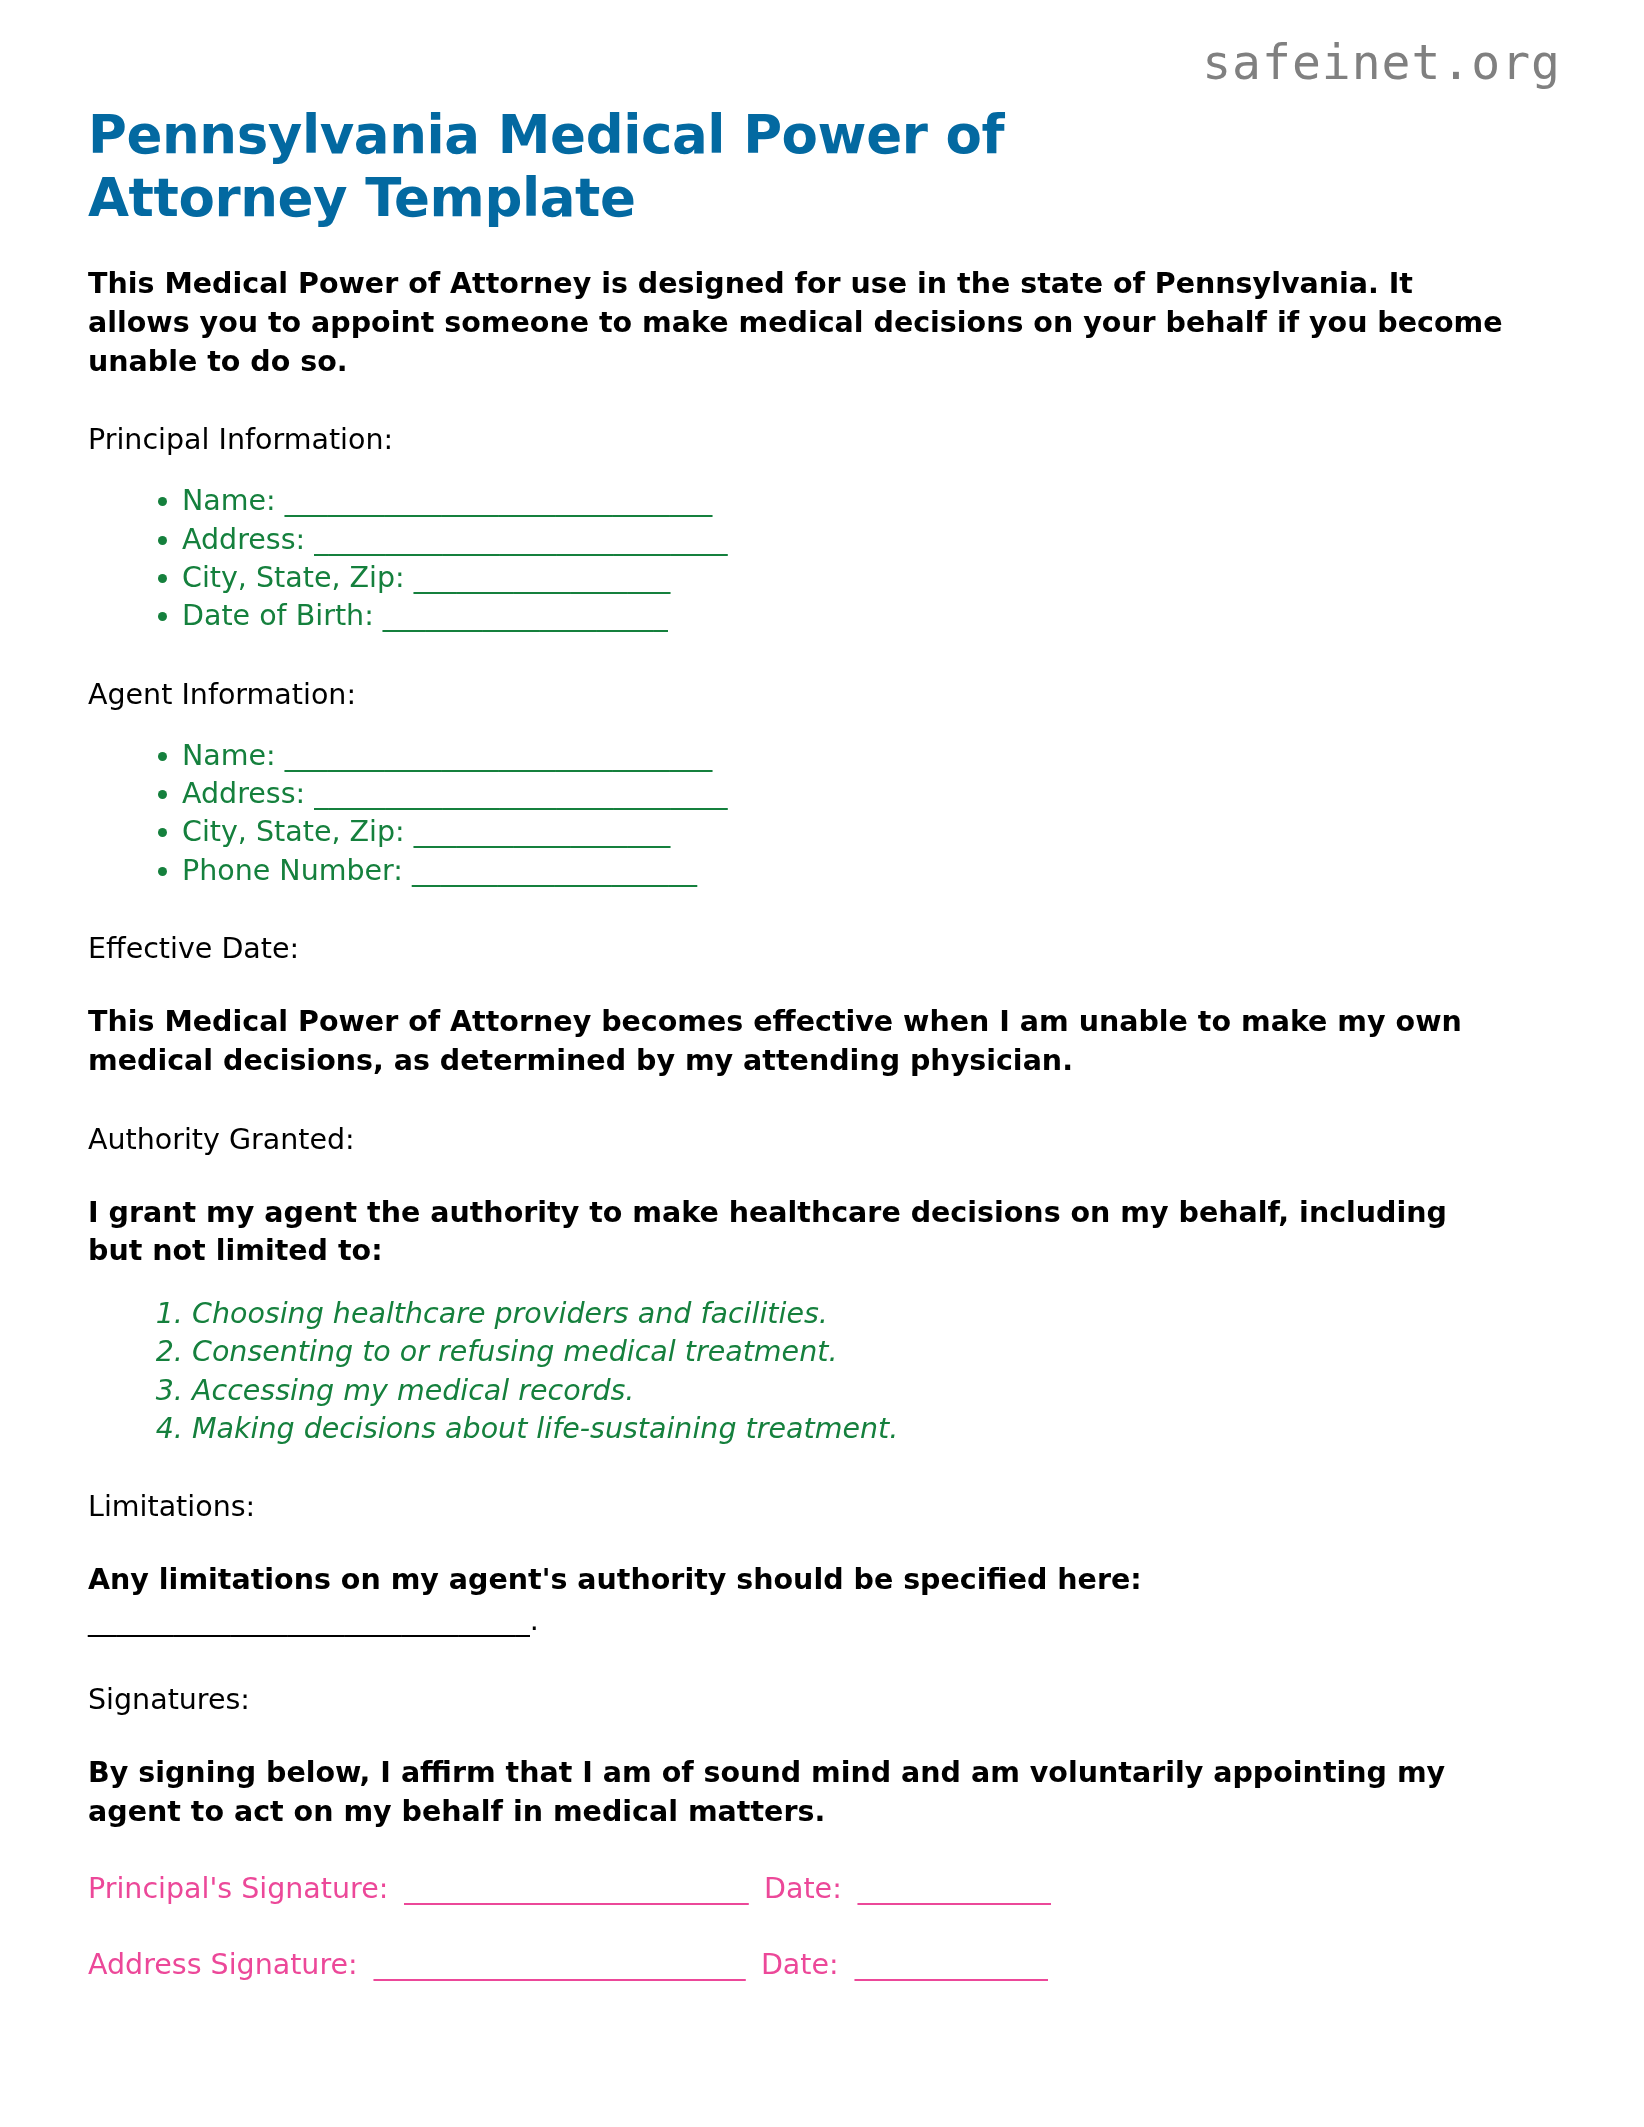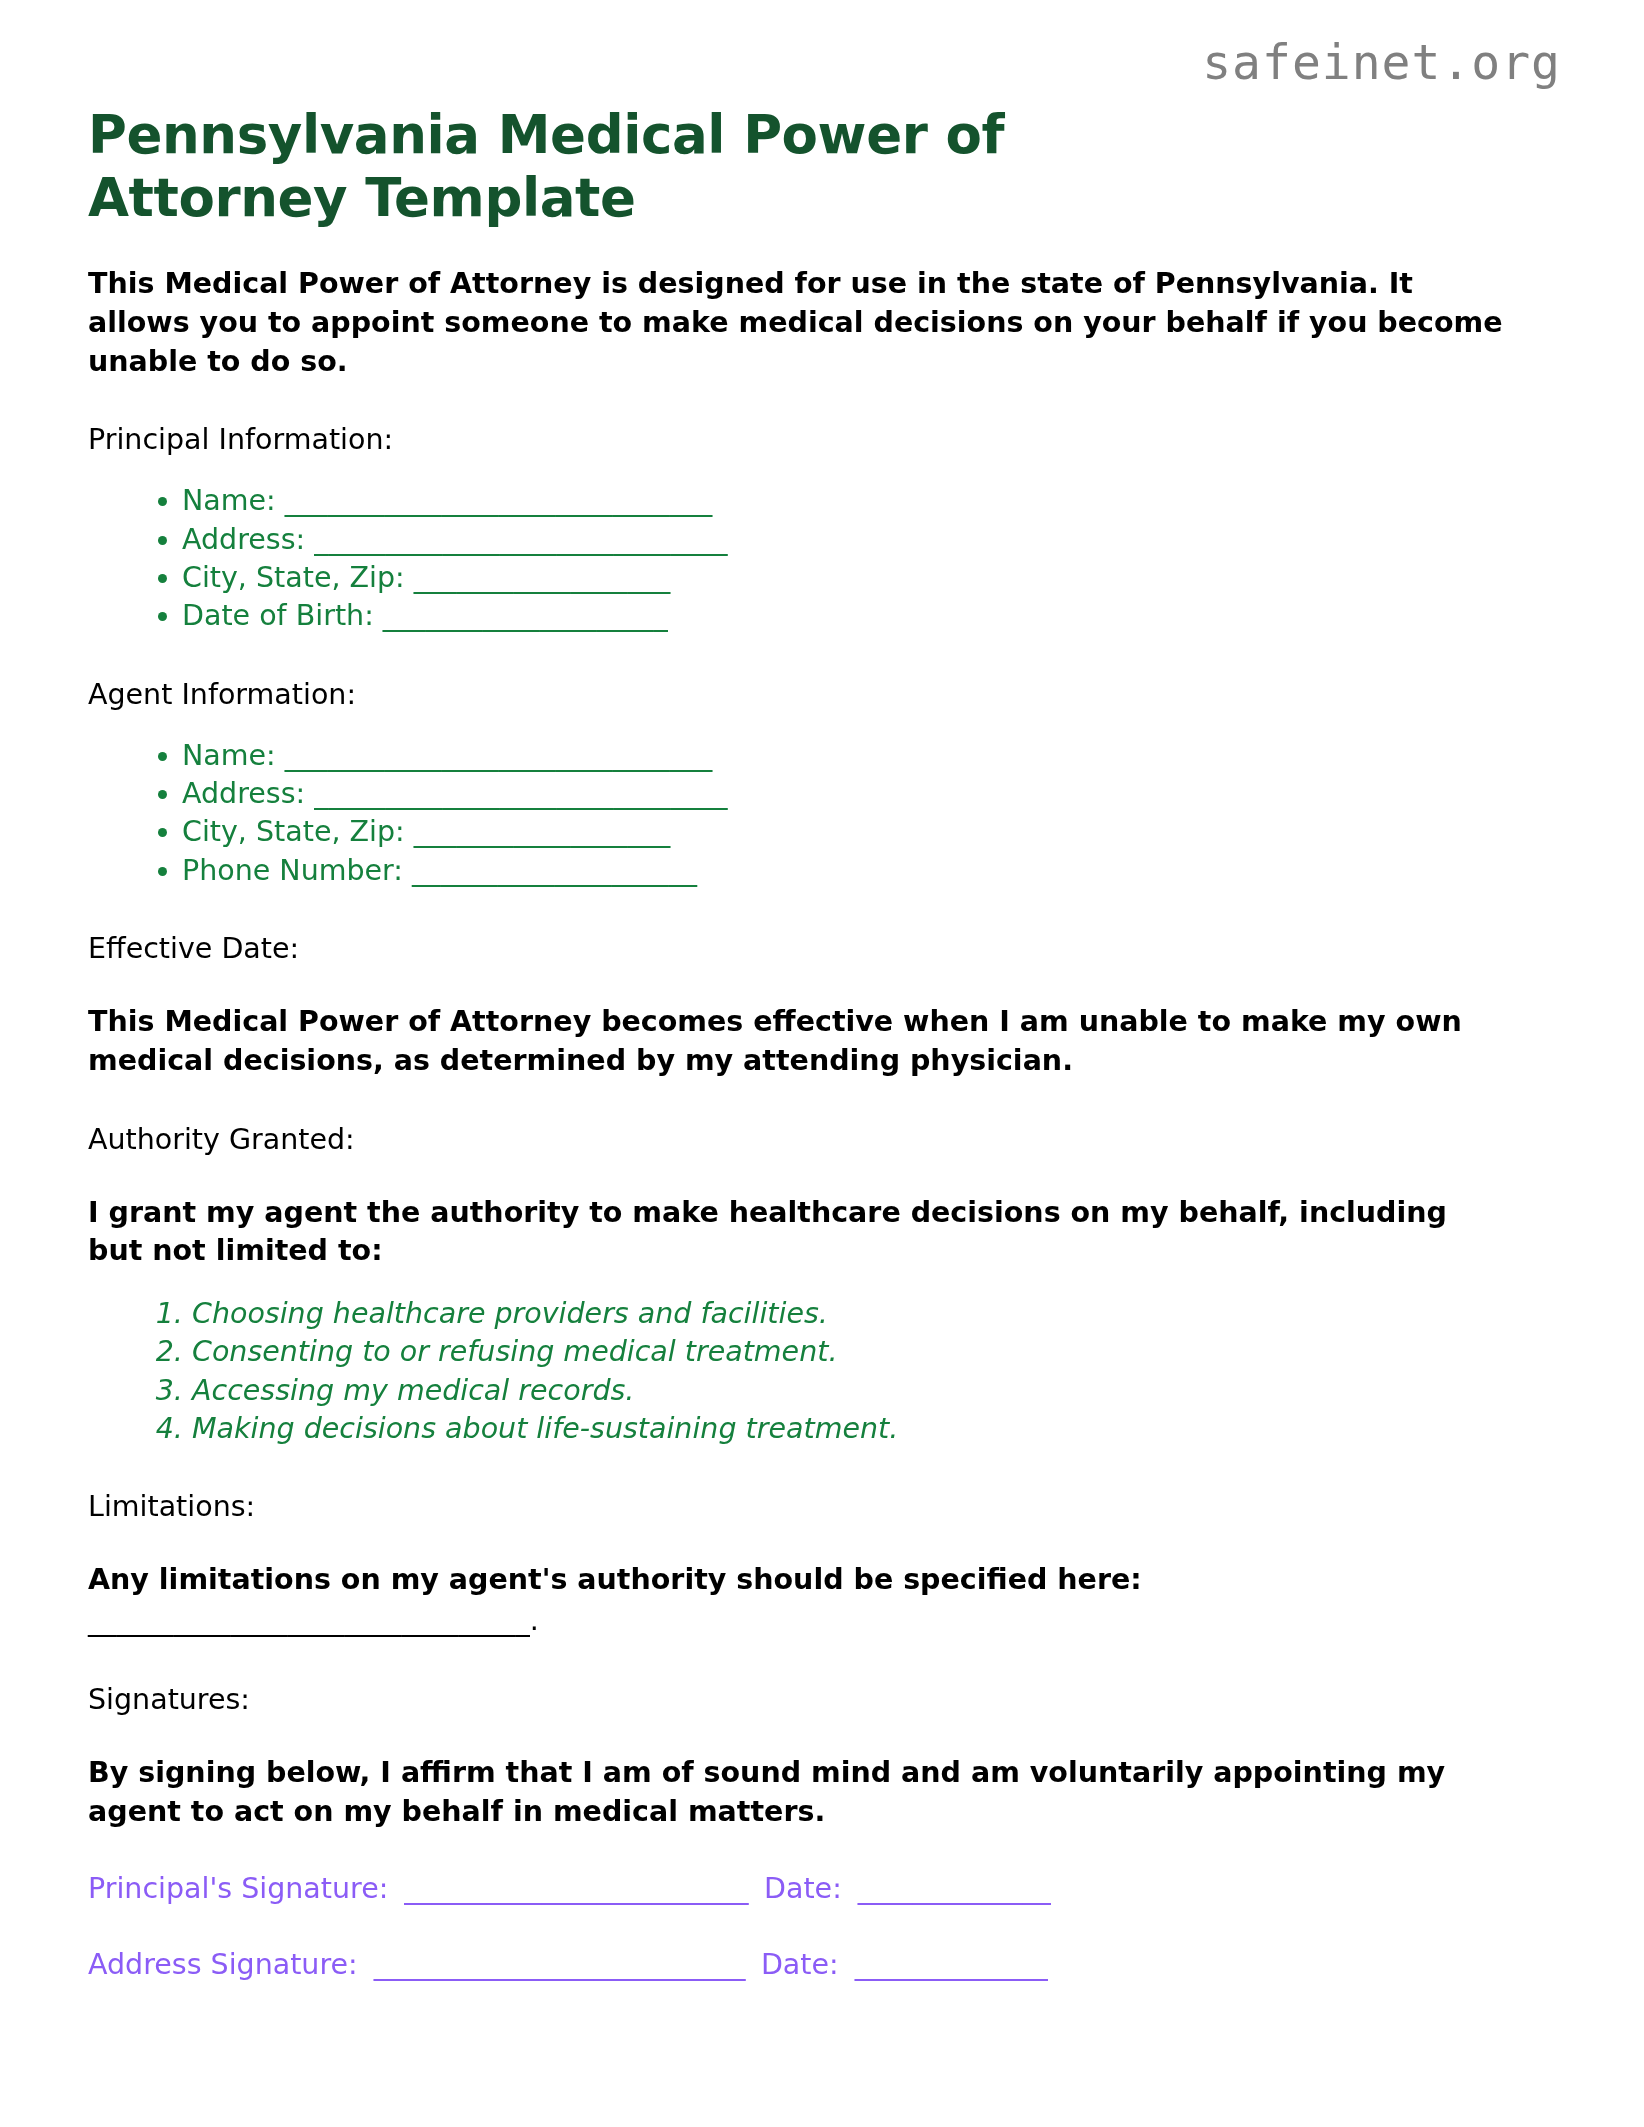--- a/index.html
+++ b/index.html
@@ -39,21 +39,21 @@
     width: 1470px;
   }
   h1.doc-title {
     font-family: "DejaVu Sans", sans-serif;
     font-weight: bold;
     font-size: 53px;
     line-height: 1.18;
     margin: 0 0 0 0;
     letter-spacing: -0.4px;
     max-width: 1180px;
-    color: #14532d;
+    color: #0369a1;
   }
   p.para {
     font-size: 28.5px;
     line-height: 1.36;
     margin: 36px 0 0 0;
     max-width: 1420px;
     color: #000;
     font-weight: bold;
   }
   h2.section-head {
@@ -82,21 +82,21 @@
   ul.field-list li::marker { font-size: 28.5px; }
   ol.auth-list li::marker { font-size: 28.5px; }
   .blank {
     letter-spacing: -0.5px;
   }
   .sig-row {
     font-size: 28.5px;
     line-height: 1.36;
     margin: 38px 0 0 0;
     white-space: nowrap;
-    color: #8b5cf6;
+    color: #ec4899;
   }
   .sig-row .gap { display: inline-block; width: 16px; }
   .limit-blank {
     font-size: 28.5px;
     line-height: 1.36;
     margin: 2px 0 0 0;
     color: #000;
     white-space: nowrap;
   }
 </style>

